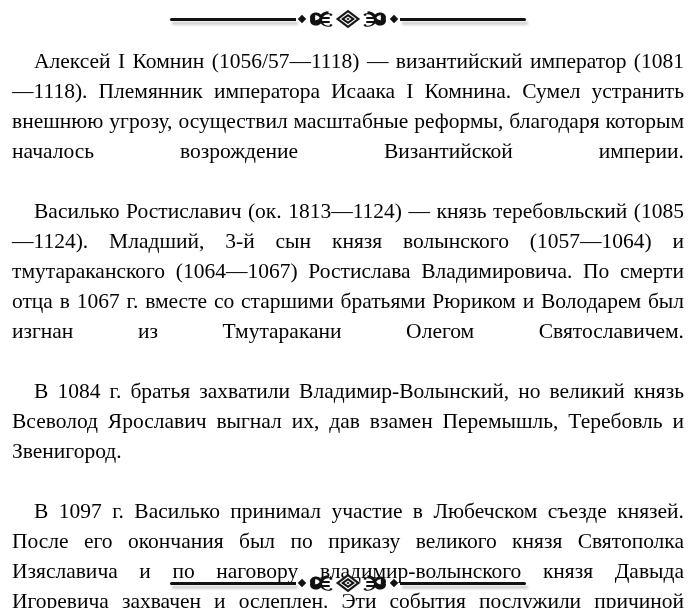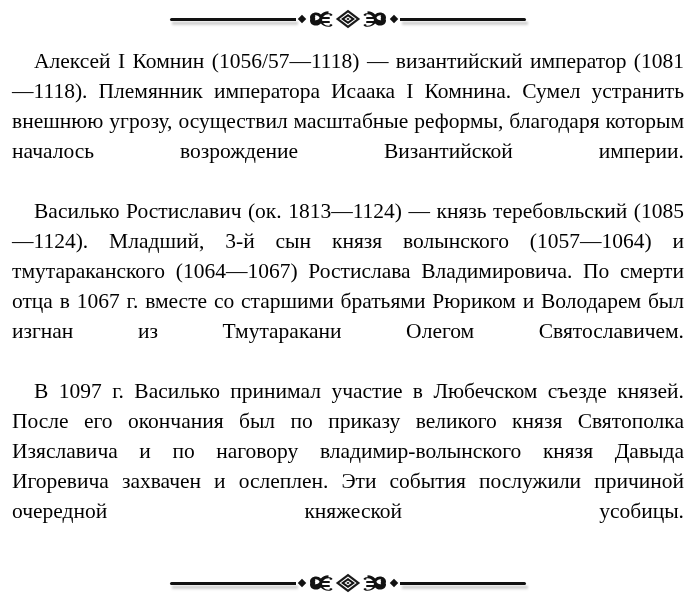--- a/index.html
+++ b/index.html
@@ -149,20 +149,21 @@
 
     </div>
   </div>
 
   <div class="body-text">
 
     <p class="para">Алексей I Комнин (1056/57—1118) — византийский император (1081—1118). Племянник императора Исаака I Комнина. Сумел устранить внешнюю угрозу, осуществил масштабные реформы, благодаря которым началось возрождение Византийской империи.</p>
 
     <p class="para">Василько Ростиславич (ок. 1813—1124) — князь теребовльский (1085—1124). Младший, 3-й сын князя волынского (1057—1064) и тмутараканского (1064—1067) Ростислава Владимировича. По смерти отца в 1067 г. вместе со старшими братьями Рюриком и Володарем был изгнан из Тмутаракани Олегом Святославичем.</p>
 
+    <p class="para">В 1084 г. братья захватили Владимир-Волынский, но великий князь Всеволод Ярославич выгнал их, дав взамен Перемышль, Теребовль и Звенигород.</p>
 
     <p class="para">В 1097 г. Василько принимал участие в Любечском съезде князей. После его окончания был по приказу великого князя Святополка Изяславича и по наговору владимир-волынского князя Давыда Игоревича захвачен и ослеплен. Эти события послужили причиной очередной княжеской усобицы.</p>
 
   </div>
 
   <div class="ornament bottom">
     <div class="orn-inner">
 
       <span class="orn-rule left"></span>
       <span class="orn-diamond"></span>

